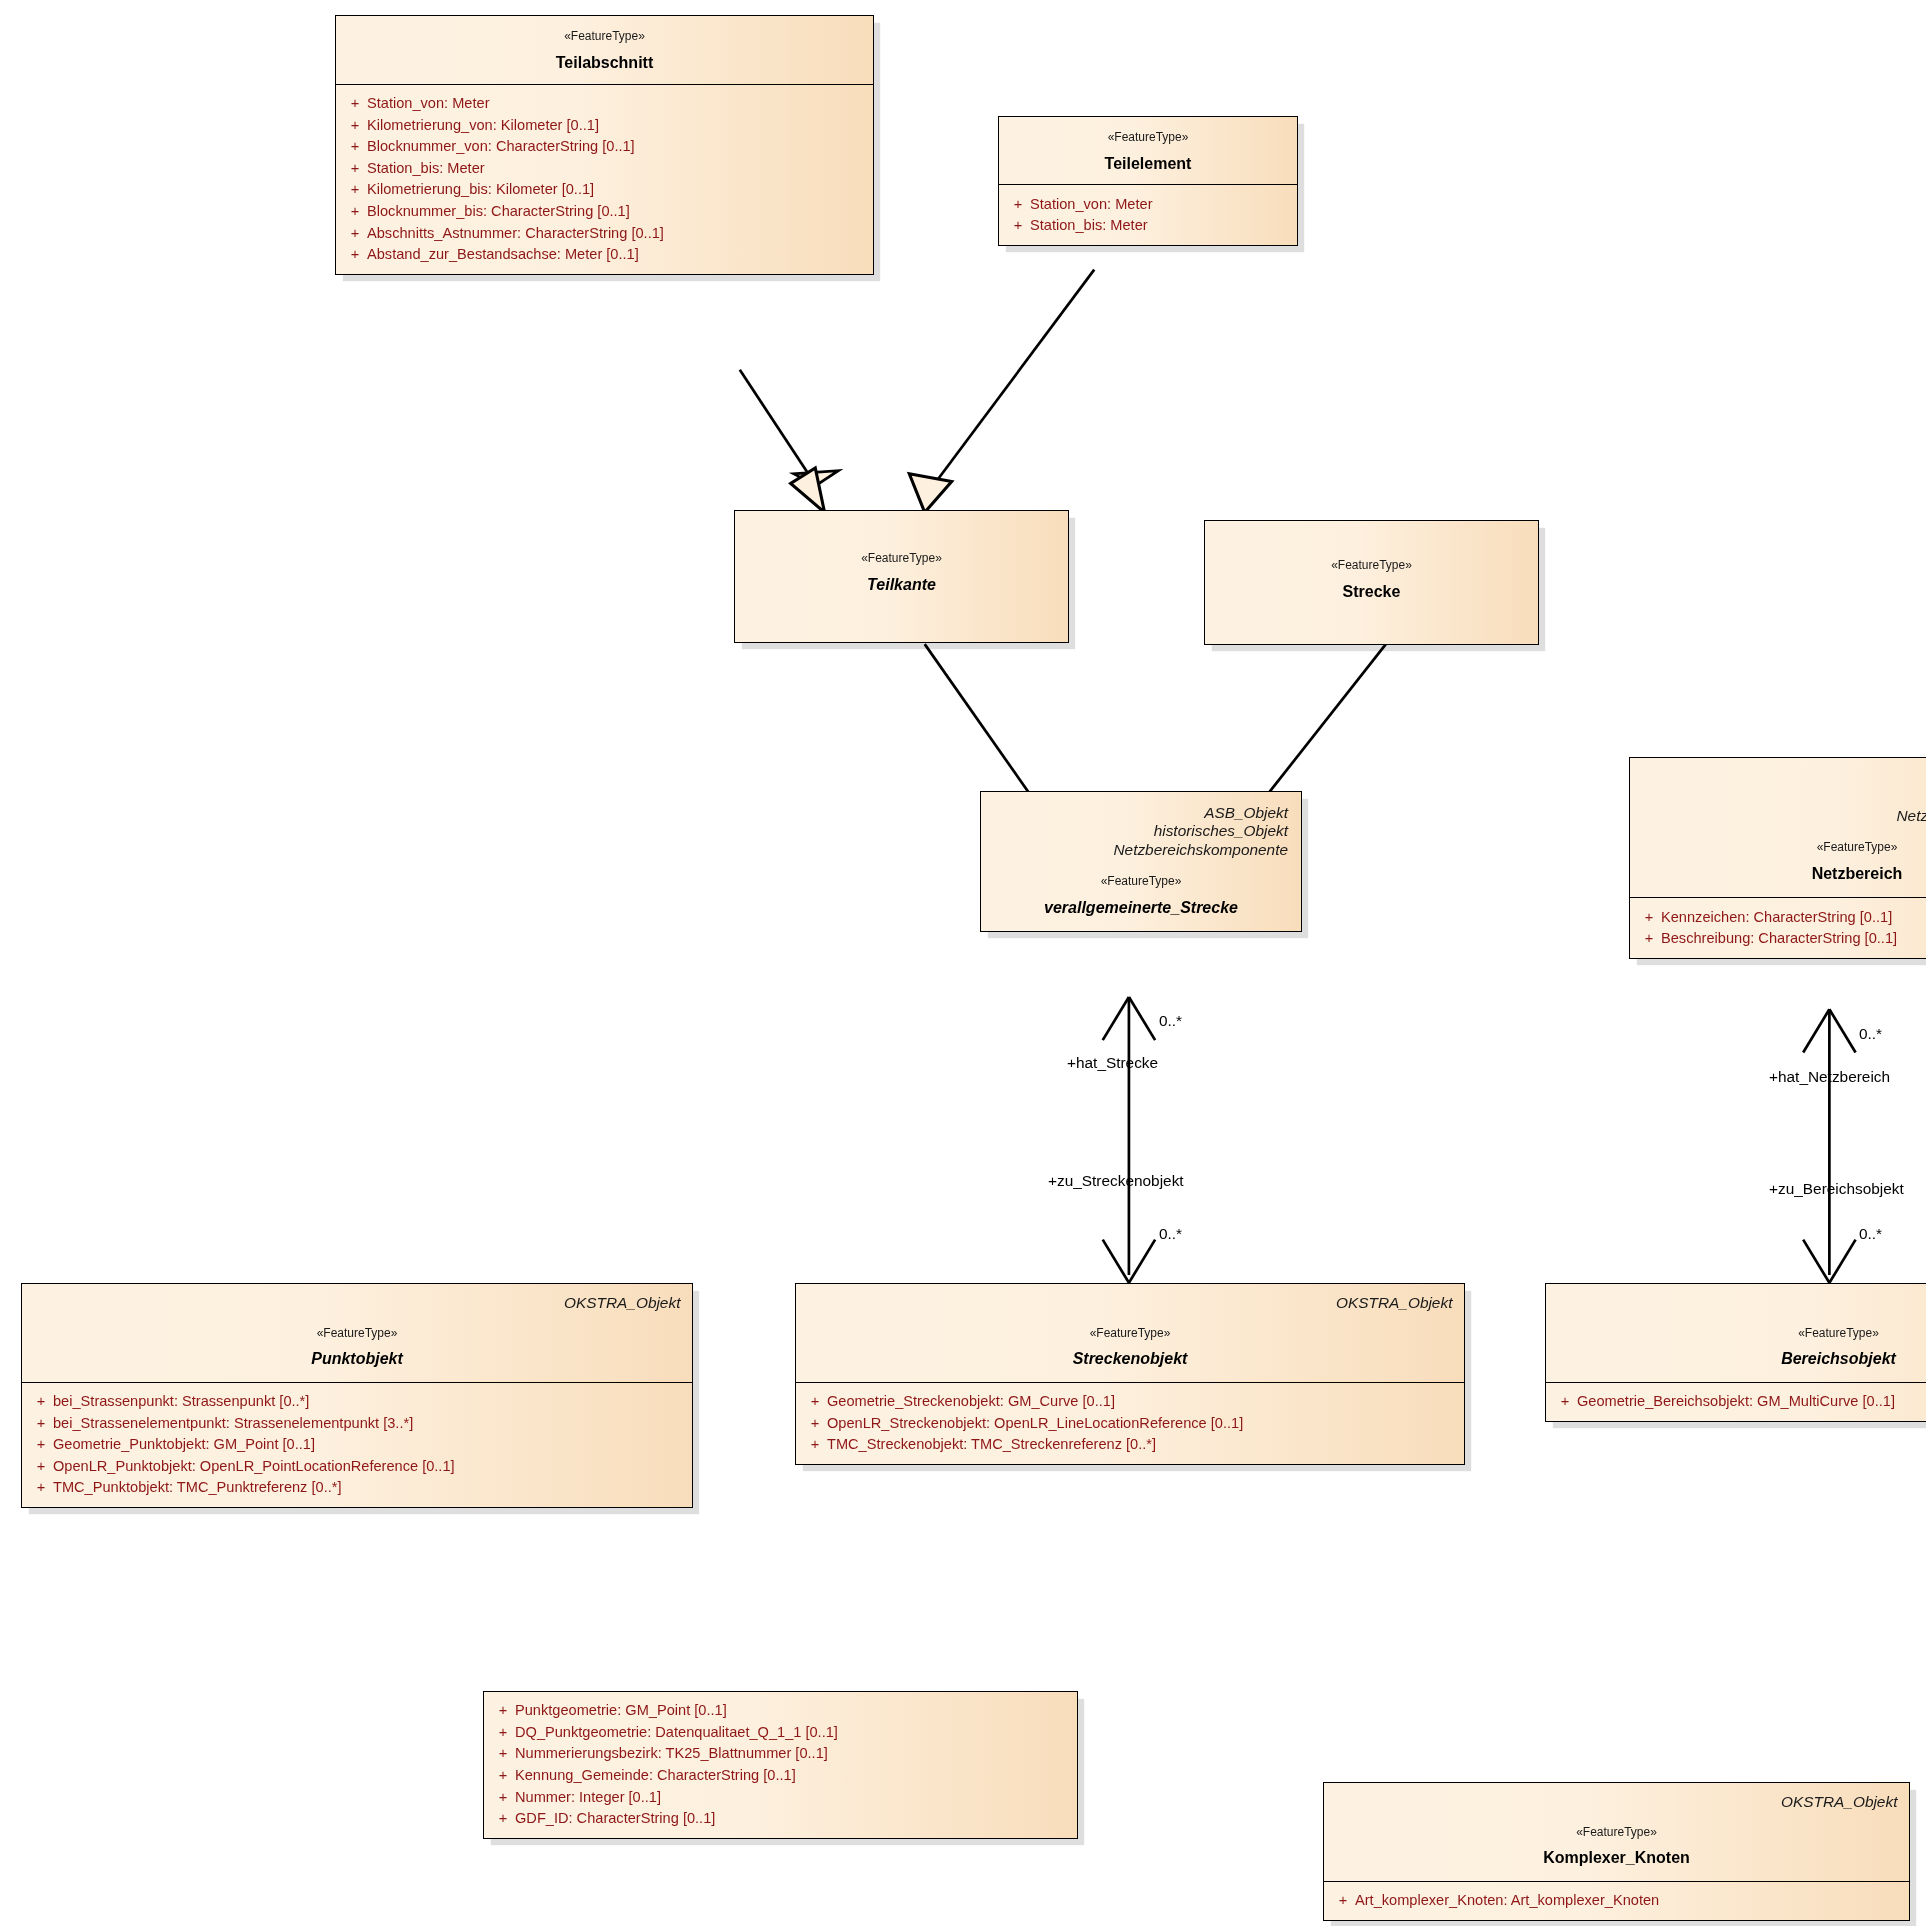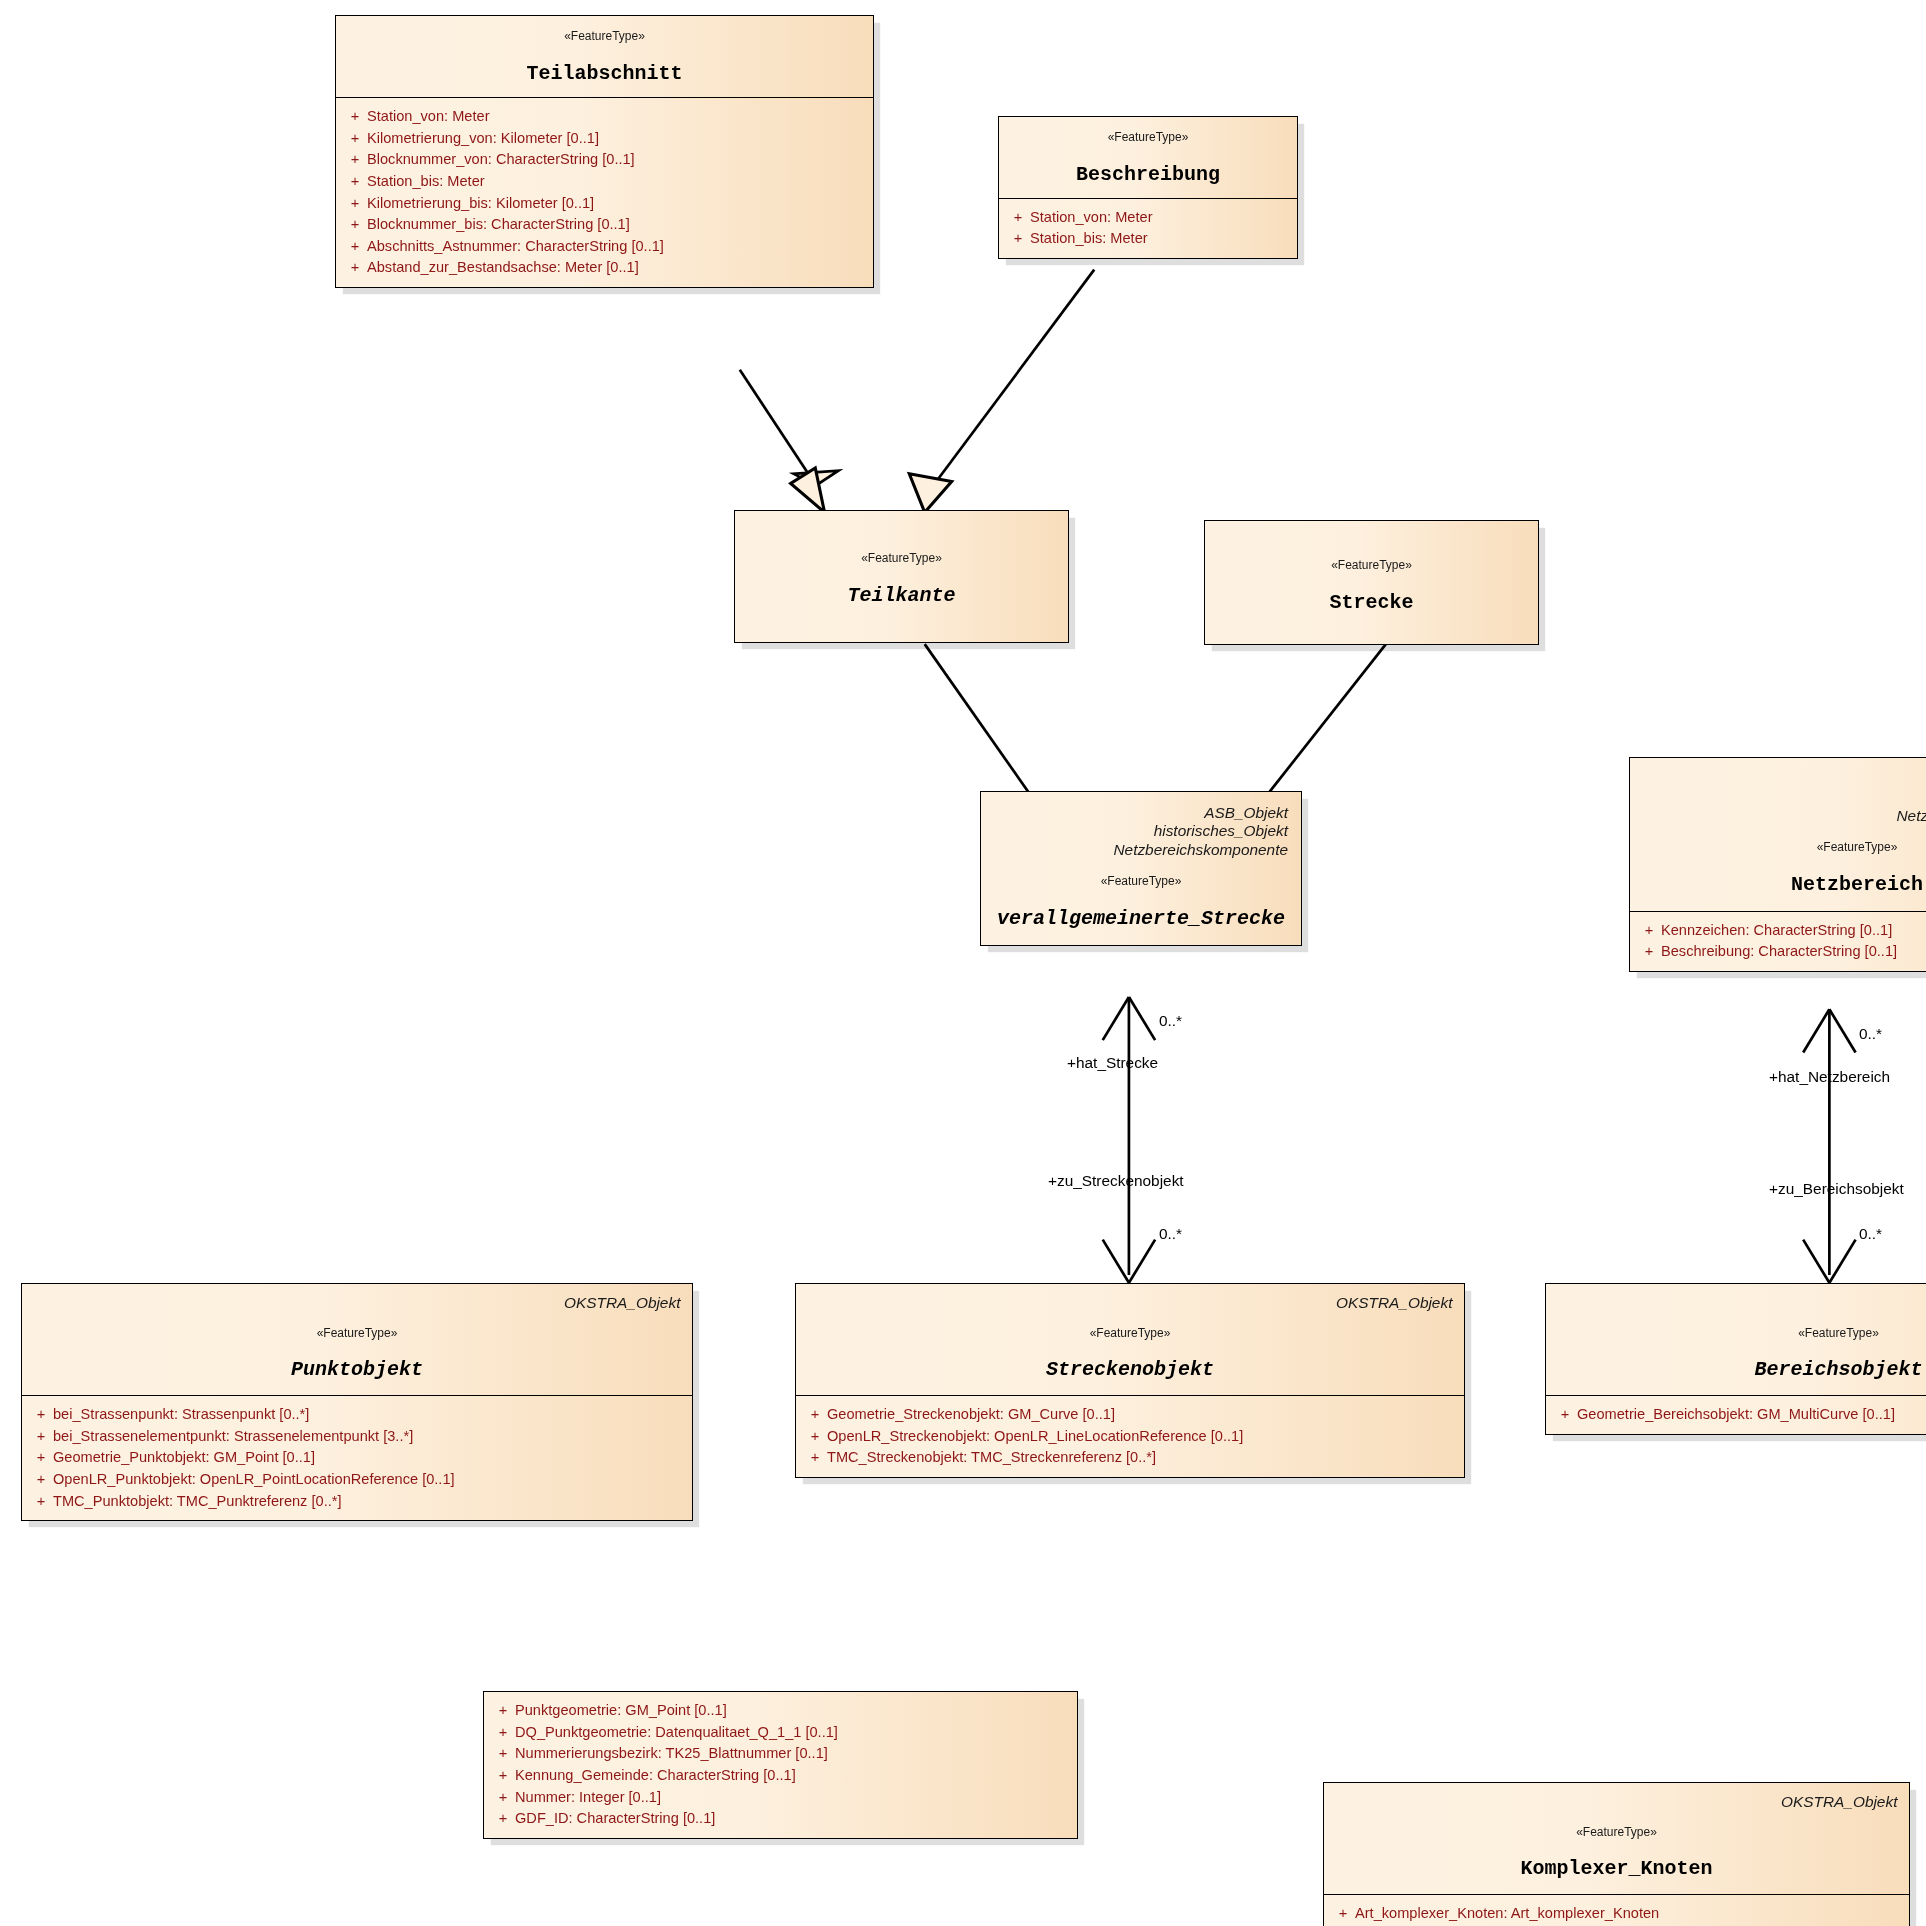--- a/index.html
+++ b/index.html
@@ -45,26 +45,25 @@
   }
   .stereotype {
     display: block;
     font-size: 12px;
     color: #1a1a1a;
     line-height: 1.3;
     margin-top: 3.1px;
   }
   .classname {
     display: block;
-    font-size: 20px;
+    font-size: 16px;
     font-weight: bold;
     color: #000000;
     line-height: 1.3;
-    margin-top: 16px;
-    font-family: Liberation Mono, monospace;
+    margin-top: 8px;
   }
   .classname.abstract { font-style: italic; }
 
   .uml-attrs {
     padding: 7.7px 7px 8.5px 7px;
   }
   .attr-row {
     display: flex;
     align-items: baseline;
     font-size: 14.6px;
@@ -219,21 +218,21 @@
       <div class="attr-row">
           <span class="attr-vis">+</span>
           <span class="attr-text">Abstand_zur_Bestandsachse: Meter [0..1]</span>
         </div>
     </div>
   </div>
 
   <div class="uml-class" style="left:998px; top:116px; width:300px;">
     <div class="uml-head has-attrs">
       <span class="stereotype">«FeatureType»</span>
-      <span class="classname">Beschreibung</span>
+      <span class="classname">Teilelement</span>
     </div>
     <div class="uml-attrs">
       <div class="attr-row">
           <span class="attr-vis">+</span>
           <span class="attr-text">Station_von: Meter</span>
         </div>
       <div class="attr-row">
           <span class="attr-vis">+</span>
           <span class="attr-text">Station_bis: Meter</span>
         </div>

